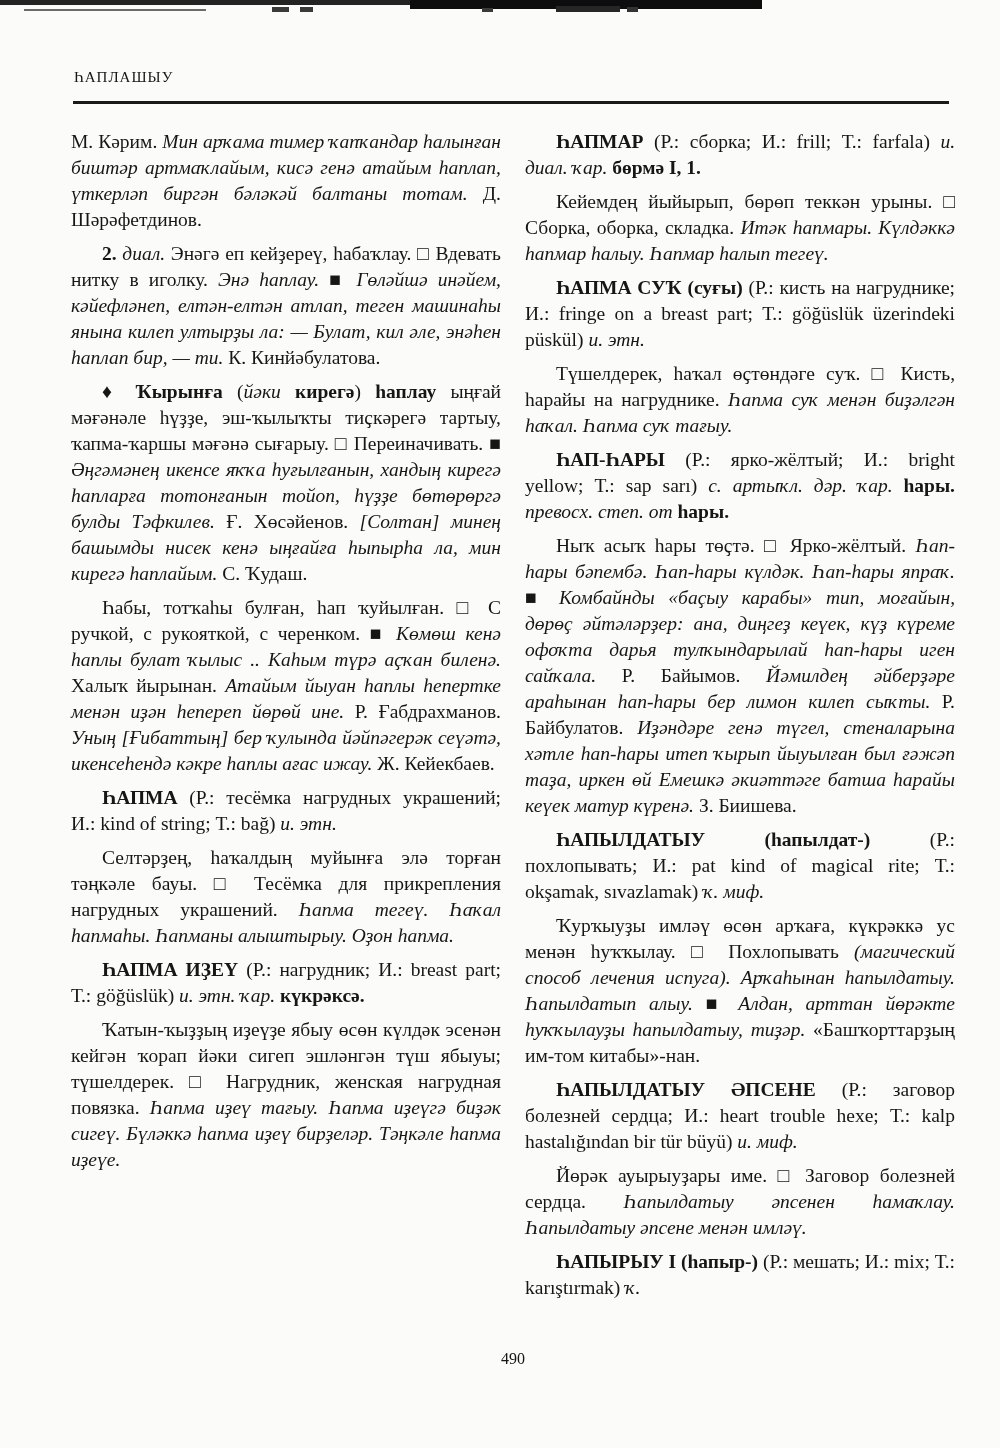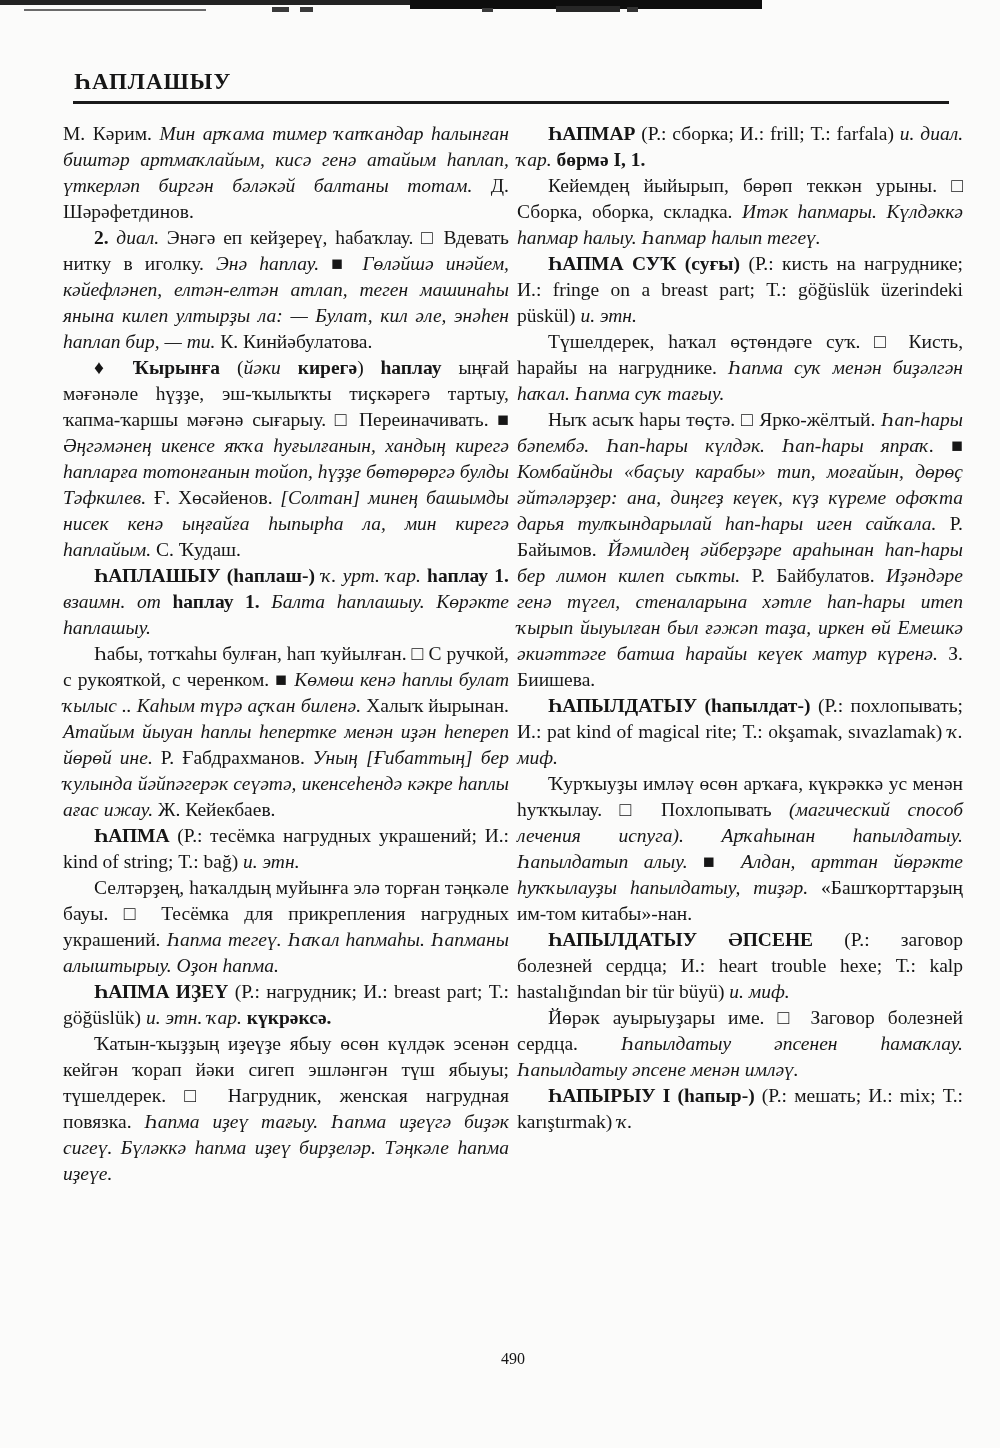--- a/index.html
+++ b/index.html
@@ -21,22 +21,22 @@
   .art-d1 { left: 272px; top: 7px; width: 17px; height: 5px; background: #3a3a3a; }
   .art-d2 { left: 300px; top: 7px; width: 13px; height: 5px; background: #3a3a3a; }
   .art-d3 { left: 482px; top: 8px; width: 11px; height: 4px; background: #3a3a3a; }
   .art-d4 { left: 556px; top: 6px; width: 64px; height: 6px; background: #262626; }
   .art-d5 { left: 627px; top: 7px; width: 11px; height: 5px; background: #333333; }
 
   .running-head {
     position: absolute;
     left: 74px;
     top: 69px;
-    font-weight: bold;
-    font-size: 23px;
+    font-weight: normal;
+    font-size: 15px;
     letter-spacing: 1px;
     white-space: nowrap;
   }
   .head-rule {
     position: absolute;
     left: 73px;
     top: 101px;
     width: 876px;
     height: 3px;
     background: #1a1a1a;
@@ -46,21 +46,21 @@
     position: absolute;
     top: 121px;
     width: 446px;
     font-size: 19.5px;
     line-height: 26px;
     text-align: justify;
   }
   #col-left  { left: 63px; }
   #col-right { left: 517px; }
 
-  .para { margin: 0; text-indent: 31px; }
+  .para { margin: 8px; text-indent: 31px; }
   .para.no-indent { text-indent: 0; }
   .seg-b { font-weight: bold; }
   .seg-i { font-style: italic; }
 
   .page-number {
     position: absolute;
     left: 463px;
     top: 1350px;
     width: 100px;
     text-align: center;
@@ -79,32 +79,32 @@
 <div class="art art-d4"></div>
 <div class="art art-d5"></div>
 
 <div class="running-head">ҺАПЛАШЫУ</div>
 <div class="head-rule"></div>
 
 <div class="col" id="col-left">
     <p class="para no-indent"><span>М. Кәрим. </span><span class="seg-i">Мин арҡама тимер ҡапҡандар һалынған биштәр артмаҡлайым, кисә генә атайым һаплап, үткерләп биргән бәләкәй балтаны тотам. </span><span>Д. Шәрәфетдинов.</span></p>
     <p class="para"><span class="seg-b">2. </span><span class="seg-i">диал. </span><span>Энәгә еп кейҙереү, һабаҡлау. □ Вдевать нитку в иголку. </span><span class="seg-i">Энә һаплау. </span><span>■ </span><span class="seg-i">Гөләйшә инәйем, кәйефләнеп, елтән-елтән атлап, теген машинаһы янына килеп ултырҙы ла: — Булат, кил әле, энәһен һаплап бир, — ти. </span><span>К. Кинйәбулатова.</span></p>
     <p class="para"><span>♦ </span><span class="seg-b">Ҡырынға </span><span>(</span><span class="seg-i">йәки </span><span class="seg-b">кирегә</span><span>) </span><span class="seg-b">һаплау </span><span>ыңғай мәғәнәле һүҙҙе, эш-ҡылыҡты тиҫкәрегә тартыу, ҡапма-ҡаршы мәғәнә сығарыу. □ Переиначивать. ■ </span><span class="seg-i">Әңгәмәнең икенсе яҡҡа һуғылғанын, хандың кирегә һапларға тотонғанын тойоп, һүҙҙе бөтөрөргә булды Тәфкилев. </span><span>Ғ. Хөсәйенов. </span><span class="seg-i">[Солтан] минең башымды нисек кенә ыңғайға һыпырһа ла, мин кирегә һаплайым. </span><span>С. Ҡудаш.</span></p>
-    <p class="para"><span class="seg-b">ҺАПЛАШЫУ (һаплаш-) </span><span class="seg-i">ҡ. урт. ҡар. </span><span class="seg-b">һаплау 1. </span><span class="seg-i">взаимн. от </span><span class="seg-b">һаплау 1. </span><span class="seg-i">Балта һаплашыу. Көрәкте һаплашыу.</span></p>
     <p class="para"><span>Һабы, тотҡаһы булған, һап ҡуйылған. □ С ручкой, с рукояткой, с черенком. ■ </span><span class="seg-i">Көмөш кенә һаплы булат ҡылыс .. Каһым түрә аҫҡан биленә. </span><span>Халыҡ йырынан. </span><span class="seg-i">Атайым йыуан һаплы һепертке менән иҙән һепереп йөрөй ине. </span><span>Р. Ғабдрахманов. </span><span class="seg-i">Уның [Ғибаттың] бер ҡулында йәйпәгерәк сеүәтә, икенсеһендә кәкре һаплы ағас ижау. </span><span>Ж. Кейекбаев.</span></p>
     <p class="para"><span class="seg-b">ҺАПМА </span><span>(Р.: тесёмка нагрудных украшений; И.: kind of string; Т.: bağ) </span><span class="seg-i">и. этн.</span></p>
     <p class="para"><span>Селтәрҙең, һаҡалдың муйынға элә торған тәңкәле бауы. □ Тесёмка для прикрепления нагрудных украшений. </span><span class="seg-i">Һапма тегеү. Һаҡал һапмаһы. Һапманы алыштырыу. Оҙон һапма.</span></p>
     <p class="para"><span class="seg-b">ҺАПМА ИҘЕҮ </span><span>(Р.: нагрудник; И.: breast part; Т.: göğüslük) </span><span class="seg-i">и. этн. ҡар. </span><span class="seg-b">күкрәксә.</span></p>
     <p class="para"><span>Ҡатын-ҡыҙҙың иҙеүҙе ябыу өсөн күлдәк эсенән кейгән ҡорап йәки сигеп эшләнгән түш ябыуы; түшелдерек. □ Нагрудник, женская нагрудная повязка. </span><span class="seg-i">Һапма иҙеү тағыу. Һапма иҙеүгә биҙәк сигеү. Бүләккә һапма иҙеү бирҙеләр. Тәңкәле һапма иҙеүе.</span></p>
   </div>
 <div class="col" id="col-right">
     <p class="para"><span class="seg-b">ҺАПМАР </span><span>(Р.: сборка; И.: frill; Т.: farfala) </span><span class="seg-i">и. диал. ҡар. </span><span class="seg-b">бөрмә I, 1.</span></p>
     <p class="para"><span>Кейемдең йыйырып, бөрөп теккән урыны. □ Сборка, оборка, складка. </span><span class="seg-i">Итәк һапмары. Күлдәккә һапмар һалыу. Һапмар һалып тегеү.</span></p>
     <p class="para"><span class="seg-b">ҺАПМА СУҠ (суғы) </span><span>(Р.: кисть на нагруднике; И.: fringe on a breast part; Т.: göğüslük üzerindeki püskül) </span><span class="seg-i">и. этн.</span></p>
     <p class="para"><span>Түшелдерек, һаҡал өҫтөндәге суҡ. □ Кисть, һарайы на нагруднике. </span><span class="seg-i">Һапма суҡ менән биҙәлгән һаҡал. Һапма суҡ тағыу.</span></p>
+    <p class="para"><span class="seg-b">ҺАП-ҺАРЫ </span><span>(Р.: ярко-жёлтый; И.: bright yellow; Т.: sap sarı) </span><span class="seg-i">с. артыҡл. дәр. ҡар. </span><span class="seg-b">һары. </span><span class="seg-i">превосх. степ. от </span><span class="seg-b">һары.</span></p>
     <p class="para"><span>Ныҡ асыҡ һары төҫтә. □ Ярко-жёлтый. </span><span class="seg-i">Һап-һары бәпембә. Һап-һары күлдәк. Һап-һары япраҡ. </span><span>■ </span><span class="seg-i">Комбайнды «баҫыу карабы» тип, моғайын, дөрөҫ әйтәләрҙер: ана, диңгеҙ кеүек, күҙ күреме офоҡта дарья тулҡындарылай һап-һары иген сайҡала. </span><span>Р. Байымов. </span><span class="seg-i">Йәмилдең әйберҙәре араһынан һап-һары бер лимон килеп сыҡты. </span><span>Р. Байбулатов. </span><span class="seg-i">Иҙәндәре генә түгел, стеналарына хәтле һап-һары итеп ҡырып йыуылған был ғәжәп таҙа, иркен өй Емешкә әкиәттәге батша һарайы кеүек матур күренә. </span><span>З. Биишева.</span></p>
     <p class="para"><span class="seg-b">ҺАПЫЛДАТЫУ (һапылдат-) </span><span>(Р.: похлопывать; И.: pat kind of magical rite; Т.: okşamak, sıvazlamak) </span><span class="seg-i">ҡ. миф.</span></p>
     <p class="para"><span>Ҡурҡыуҙы имләү өсөн арҡаға, күкрәккә ус менән һуҡҡылау. □ Похлопывать </span><span class="seg-i">(магический способ лечения испуга). Арҡаһынан һапылдатыу. Һапылдатып алыу. </span><span>■ </span><span class="seg-i">Алдан, арттан йөрәкте һуҡҡылауҙы һапылдатыу, тиҙәр. </span><span>«Башҡорттарҙың им-том китабы»-нан.</span></p>
     <p class="para"><span class="seg-b">ҺАПЫЛДАТЫУ ӘПСЕНЕ </span><span>(Р.: заговор болезней сердца; И.: heart trouble hexe; Т.: kalp hastalığından bir tür büyü) </span><span class="seg-i">и. миф.</span></p>
     <p class="para"><span>Йөрәк ауырыуҙары име. □ Заговор болезней сердца. </span><span class="seg-i">Һапылдатыу әпсенен һамаҡлау. Һапылдатыу әпсене менән имләү.</span></p>
     <p class="para"><span class="seg-b">ҺАПЫРЫУ I (һапыр-) </span><span>(Р.: мешать; И.: mix; Т.: karıştırmak) </span><span class="seg-i">ҡ.</span></p>
   </div>
 
 <div class="page-number">490</div>
 

